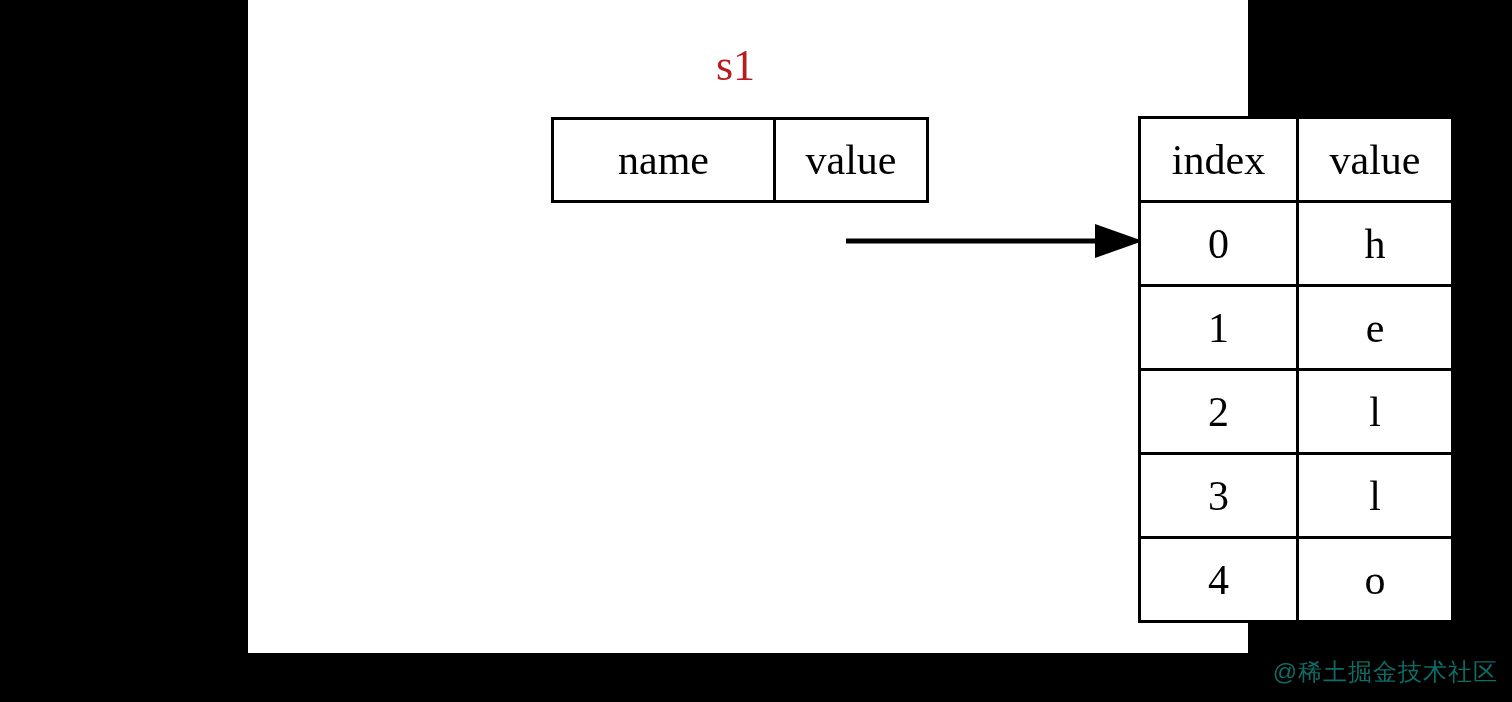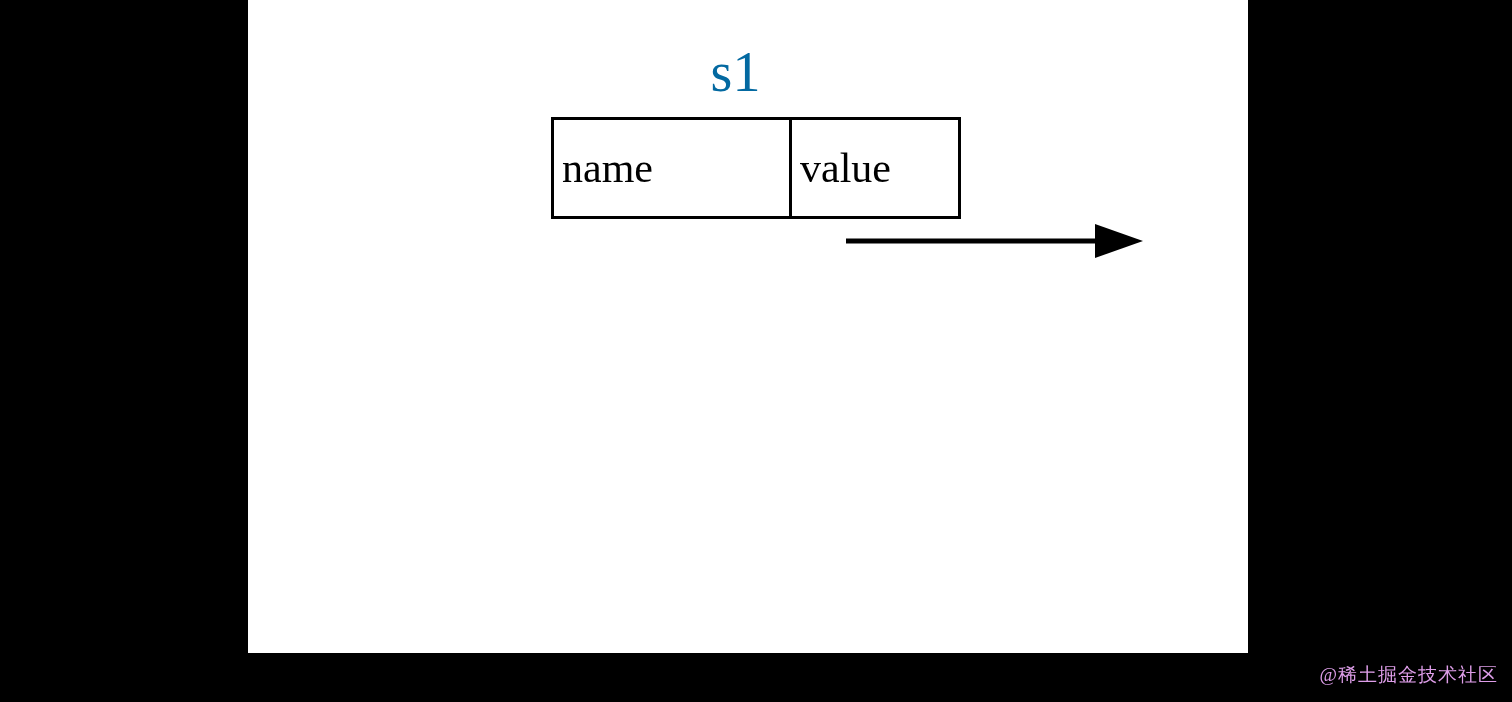--- a/index.html
+++ b/index.html
@@ -27,38 +27,38 @@
 
   
   .struct-table {
     position: absolute;
     border-collapse: collapse;
     table-layout: fixed;
     background: #ffffff;
   }
   .struct-table td {
     border: 3px solid #000000;
-    text-align: left;
+    text-align: center;
     vertical-align: middle;
     color: #000000;
     font-weight: 400;
     line-height: 1;
-    padding: 8px;
+    padding: 0;
     background: #ffffff;
   }
 
   
   #s1-label {
     position: absolute;
     left: 303px;
     top: 44px;
     width: 369px;
     text-align: center;
-    font-size: 56px;
-    color: #0369a1;
+    font-size: 44px;
+    color: #b91c1c;
     line-height: 1;
   }
   #s1-table {
     left: 303px;
     top: 117px;
     width: 369px;
   }
   #s1-table td {
     height: 80px;
     font-size: 42px;
@@ -87,23 +87,23 @@
     width: 297px;
     height: 36px;
     overflow: visible;
   }
 
   
   #watermark {
     position: absolute;
     right: 14px;
     bottom: 14px;
-    color: #f0abfc;
-    font-size: 19px;
-    font-family: Liberation Serif, serif;
+    color: #0f766e;
+    font-size: 24px;
+    font-family: Liberation Sans, sans-serif;
     letter-spacing: 1px;
     white-space: nowrap;
     opacity: 0.92;
   }
 </style>
 </head>
 <body>
 
 <div id="canvas-panel">
 
@@ -116,16 +116,44 @@
         <td class="col-value">value</td>
       </tr>
     </tbody>
   </table>
 
   <svg id="ptr-arrow" viewBox="0 0 297 36" width="297" height="36" xmlns="http://www.w3.org/2000/svg">
     <line x1="0" y1="18" x2="252" y2="18" stroke="#000000" stroke-width="5"></line>
     <polygon points="249,1 297,18 249,35" fill="#000000"></polygon>
   </svg>
 
+  <table id="buffer-table" class="struct-table">
+    <tbody>
+      <tr>
+        <td class="col-index">index</td>
+        <td class="col-value">value</td>
+      </tr>
+      <tr>
+        <td class="col-index">0</td>
+        <td class="col-value">h</td>
+      </tr>
+      <tr>
+        <td class="col-index">1</td>
+        <td class="col-value">e</td>
+      </tr>
+      <tr>
+        <td class="col-index">2</td>
+        <td class="col-value">l</td>
+      </tr>
+      <tr>
+        <td class="col-index">3</td>
+        <td class="col-value">l</td>
+      </tr>
+      <tr>
+        <td class="col-index">4</td>
+        <td class="col-value">o</td>
+      </tr>
+    </tbody>
+  </table>
 
 </div>
 
 <div id="watermark">@稀土掘金技术社区</div>
 
 </body></html>

